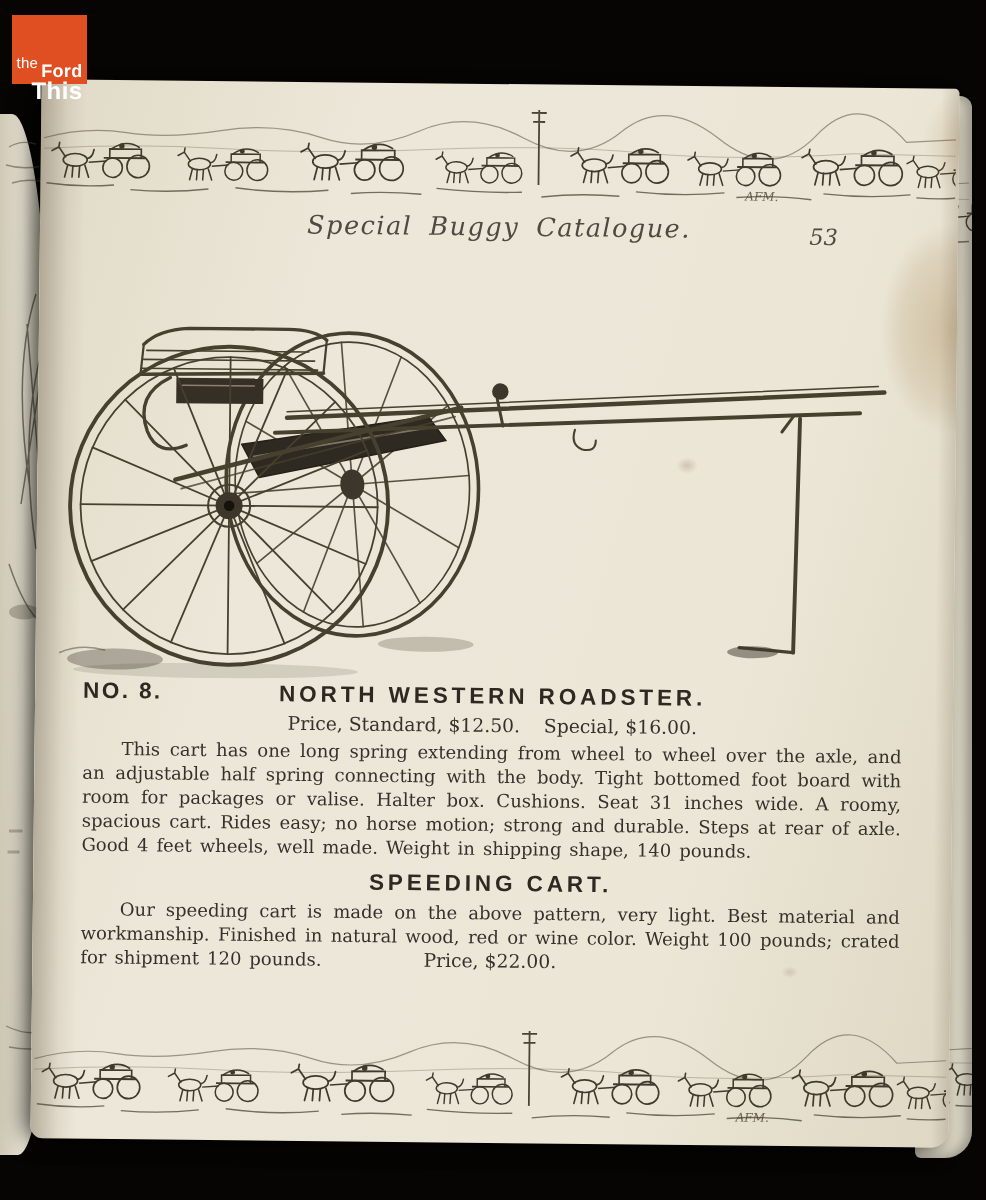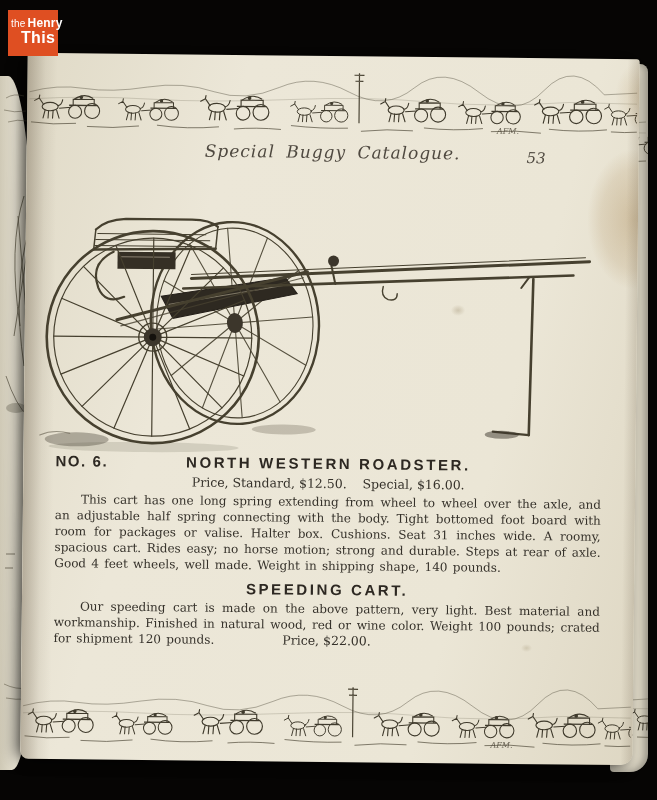--- a/index.html
+++ b/index.html
@@ -2,21 +2,21 @@
 <html><head>
 <meta charset="utf-8">
 <style>
   html,body{margin:0;padding:0;background:#060504;}
   #stage{position:relative;width:657px;height:800px;background:#060504;overflow:hidden;
          font-family:"DejaVu Serif",serif;}
 
   
   .hf-logo{position:absolute;left:8px;top:10px;width:50px;height:46px;background:#df4f22;
            color:#fff;font-family:"Liberation Sans",sans-serif;line-height:1;z-index:30;}
-  .hf-row1{display:flex;align-items:flex-end;padding:4px 0 0 3px;}
+  .hf-row1{display:flex;align-items:flex-start;padding:4px 0 0 3px;margin-top:24px;}
   .hf-the{font-size:10px;font-weight:400;letter-spacing:.2px;}
   .hf-henry{font-size:12px;font-weight:700;margin:3px 0 0 2px;letter-spacing:.2px;}
   .hf-ford{font-size:16px;font-weight:700;margin:1px 0 0 13px;letter-spacing:.3px;}
 
   
   .page-behind{position:absolute;left:610px;top:64px;width:38px;height:708px;
                background:#dbd5c3;border-radius:3px 8px 18px 4px;
                box-shadow:inset -4px 0 7px rgba(0,0,0,.3);z-index:1;}
   .page-behind .frag{position:absolute;left:0;width:38px;height:78px;overflow:hidden;}
   .frag-top{top:30px;} .frag-bottom{bottom:24px;}
@@ -47,21 +47,21 @@
           background:radial-gradient(closest-side,rgba(120,100,60,.2),transparent 80%);}
 
   
   .frieze{position:absolute;left:2px;width:608px;height:78px;}
   .frieze-top{top:6px;} .frieze-bottom{top:620px;}
 
   
   .page-header{position:absolute;top:86px;left:0;right:0;height:26px;color:#4b453c;}
   .header-title{text-align:center;font-style:italic;font-size:17px;letter-spacing:1px;
                 word-spacing:5px;color:#4f4940;}
-  .page-num{position:absolute;right:93px;top:5px;font-style:italic;font-size:15px;color:#4f4940;}
+  .page-num{position:absolute;right:80px;top:5px;font-style:italic;font-size:15px;color:#4f4940;}
 
   
   .illustration{position:absolute;left:8px;top:146px;width:596px;height:254px;}
   .illustration svg{width:100%;height:100%;}
 
   
   .text-col{position:absolute;left:32px;top:398px;width:546px;color:#35312a;}
   .h-gothic{font-family:"Liberation Sans",sans-serif;font-weight:700;color:#2d2822;
             letter-spacing:2.6px;font-size:15px;}
   .row1{position:relative;text-align:center;height:19px;}
@@ -128,21 +128,21 @@
       <text x="468" y="70" font-size="8" font-style="italic" font-family="DejaVu Serif, serif" fill="#4a4436" opacity="0.8">AFM.</text>
     </g>
   </defs>
 </svg>
 
 <div id="stage">
 
   <div class="hf-logo">
     <div class="hf-row1">
       <span class="hf-the">the</span>
-      <span class="hf-henry">Henry</span>
+      <span class="hf-henry">Ford</span>
     </div>
     <div class="hf-ford">This</div>
   </div>
 
   <div class="page-behind">
     <div class="frag frag-top">
       <svg width="38" height="78">
           <use href="#frieze-row" transform="translate(-572,0)"></use>
         </svg>
     </div>
@@ -226,21 +226,21 @@
           <ellipse cx="112" cy="247" rx="95" ry="5" fill="#46402f" opacity="0.15" stroke="none"></ellipse>
           <ellipse cx="45" cy="240" rx="32" ry="7" fill="#3c362b" opacity="0.35" stroke="none"></ellipse>
           <ellipse cx="252" cy="228" rx="32" ry="5" fill="#46402f" opacity="0.25" stroke="none"></ellipse>
           <path d="M8,236 q14,-6 30,-2" stroke-width="1" opacity="0.5"></path>
         </g>
       </svg>
     </div>
 
     <div class="text-col">
       <div class="row1">
-        <span class="item-no h-gothic">NO. 6.</span>
+        <span class="item-no h-gothic">NO. 8.</span>
         <span class="h-gothic">NORTH WESTERN ROADSTER.</span>
       </div>
       <div class="price-line">Price, Standard, $12.50.    Special, $16.00.</div>
       <p class="body-par">This cart has one long spring extending from wheel to wheel over the axle, and an adjustable half spring connecting with the body. Tight bottomed foot board with room for packages or valise. Halter box. Cushions. Seat 31 inches wide. A roomy, spacious cart. Rides easy; no horse motion; strong and durable. Steps at rear of axle. Good 4 feet wheels, well made. Weight in shipping shape, 140 pounds.</p>
       <div class="h2 h-gothic">SPEEDING CART.</div>
       <p class="body-par">Our speeding cart is made on the above pattern, very light. Best material and workmanship. Finished in natural wood, red or wine color. Weight 100 pounds; crated for shipment 120 pounds.</p>
       <div class="price2">Price, $22.00.</div>
     </div>
 
     <div class="frieze frieze-bottom">

